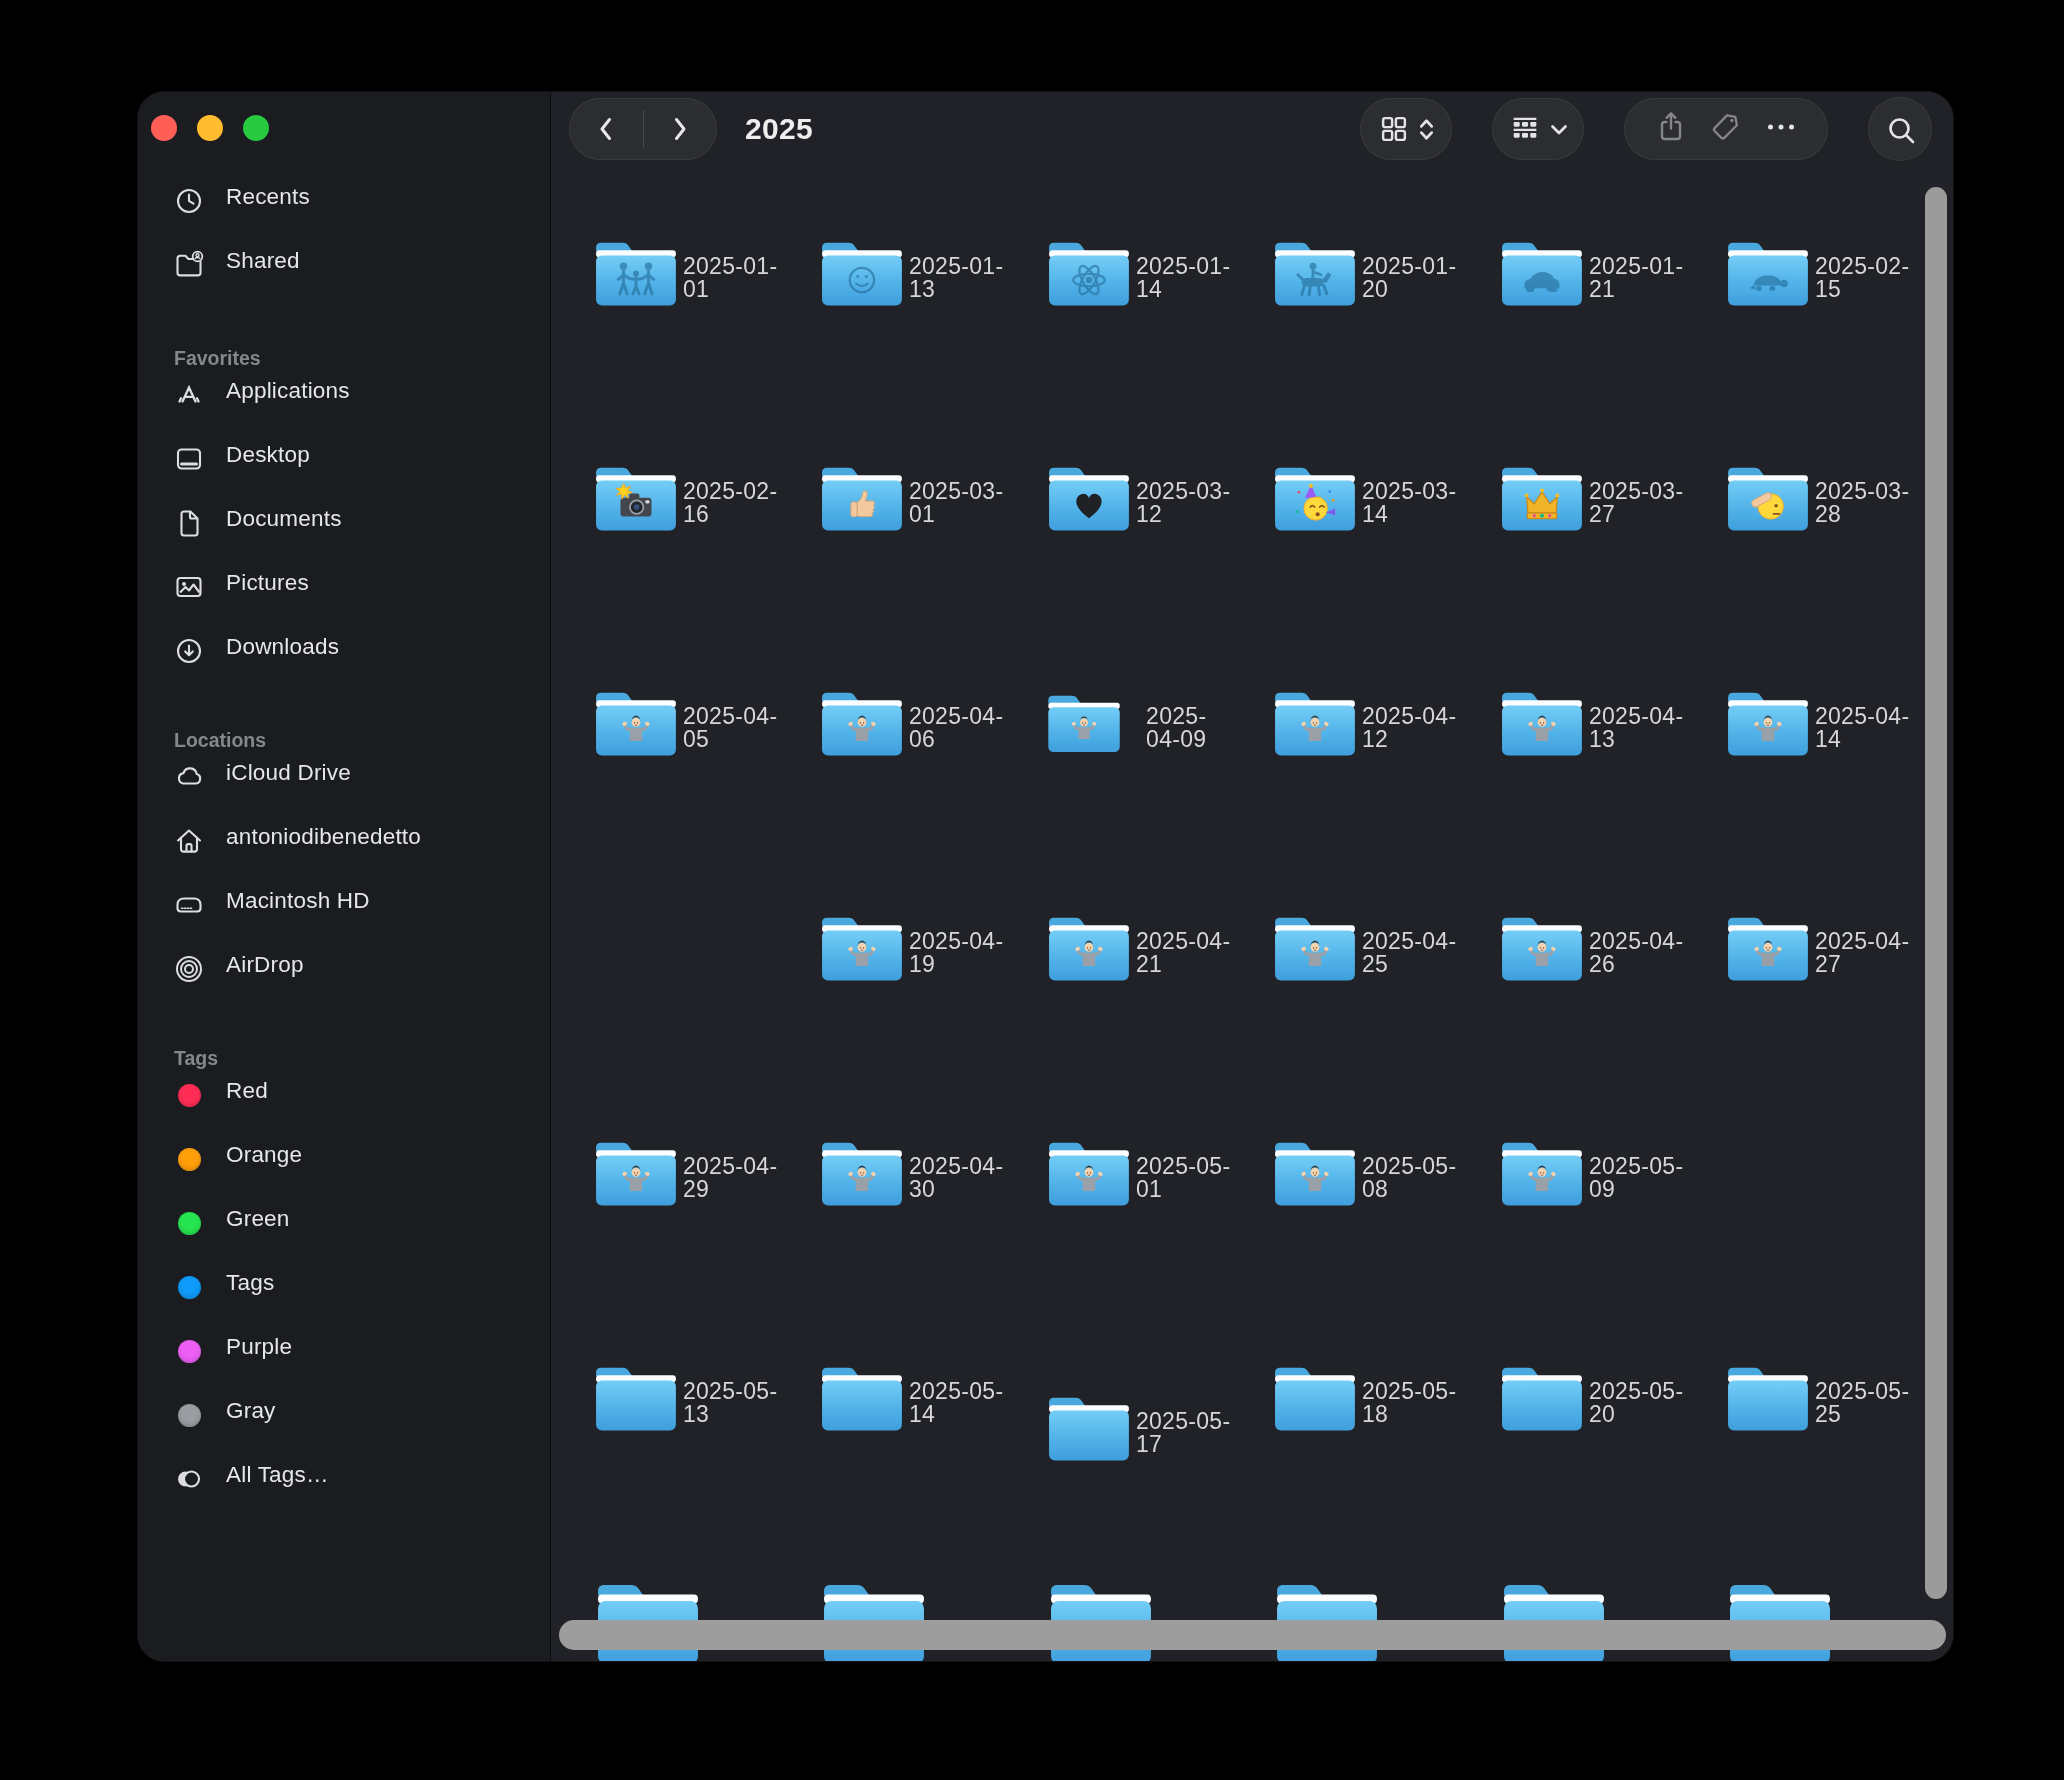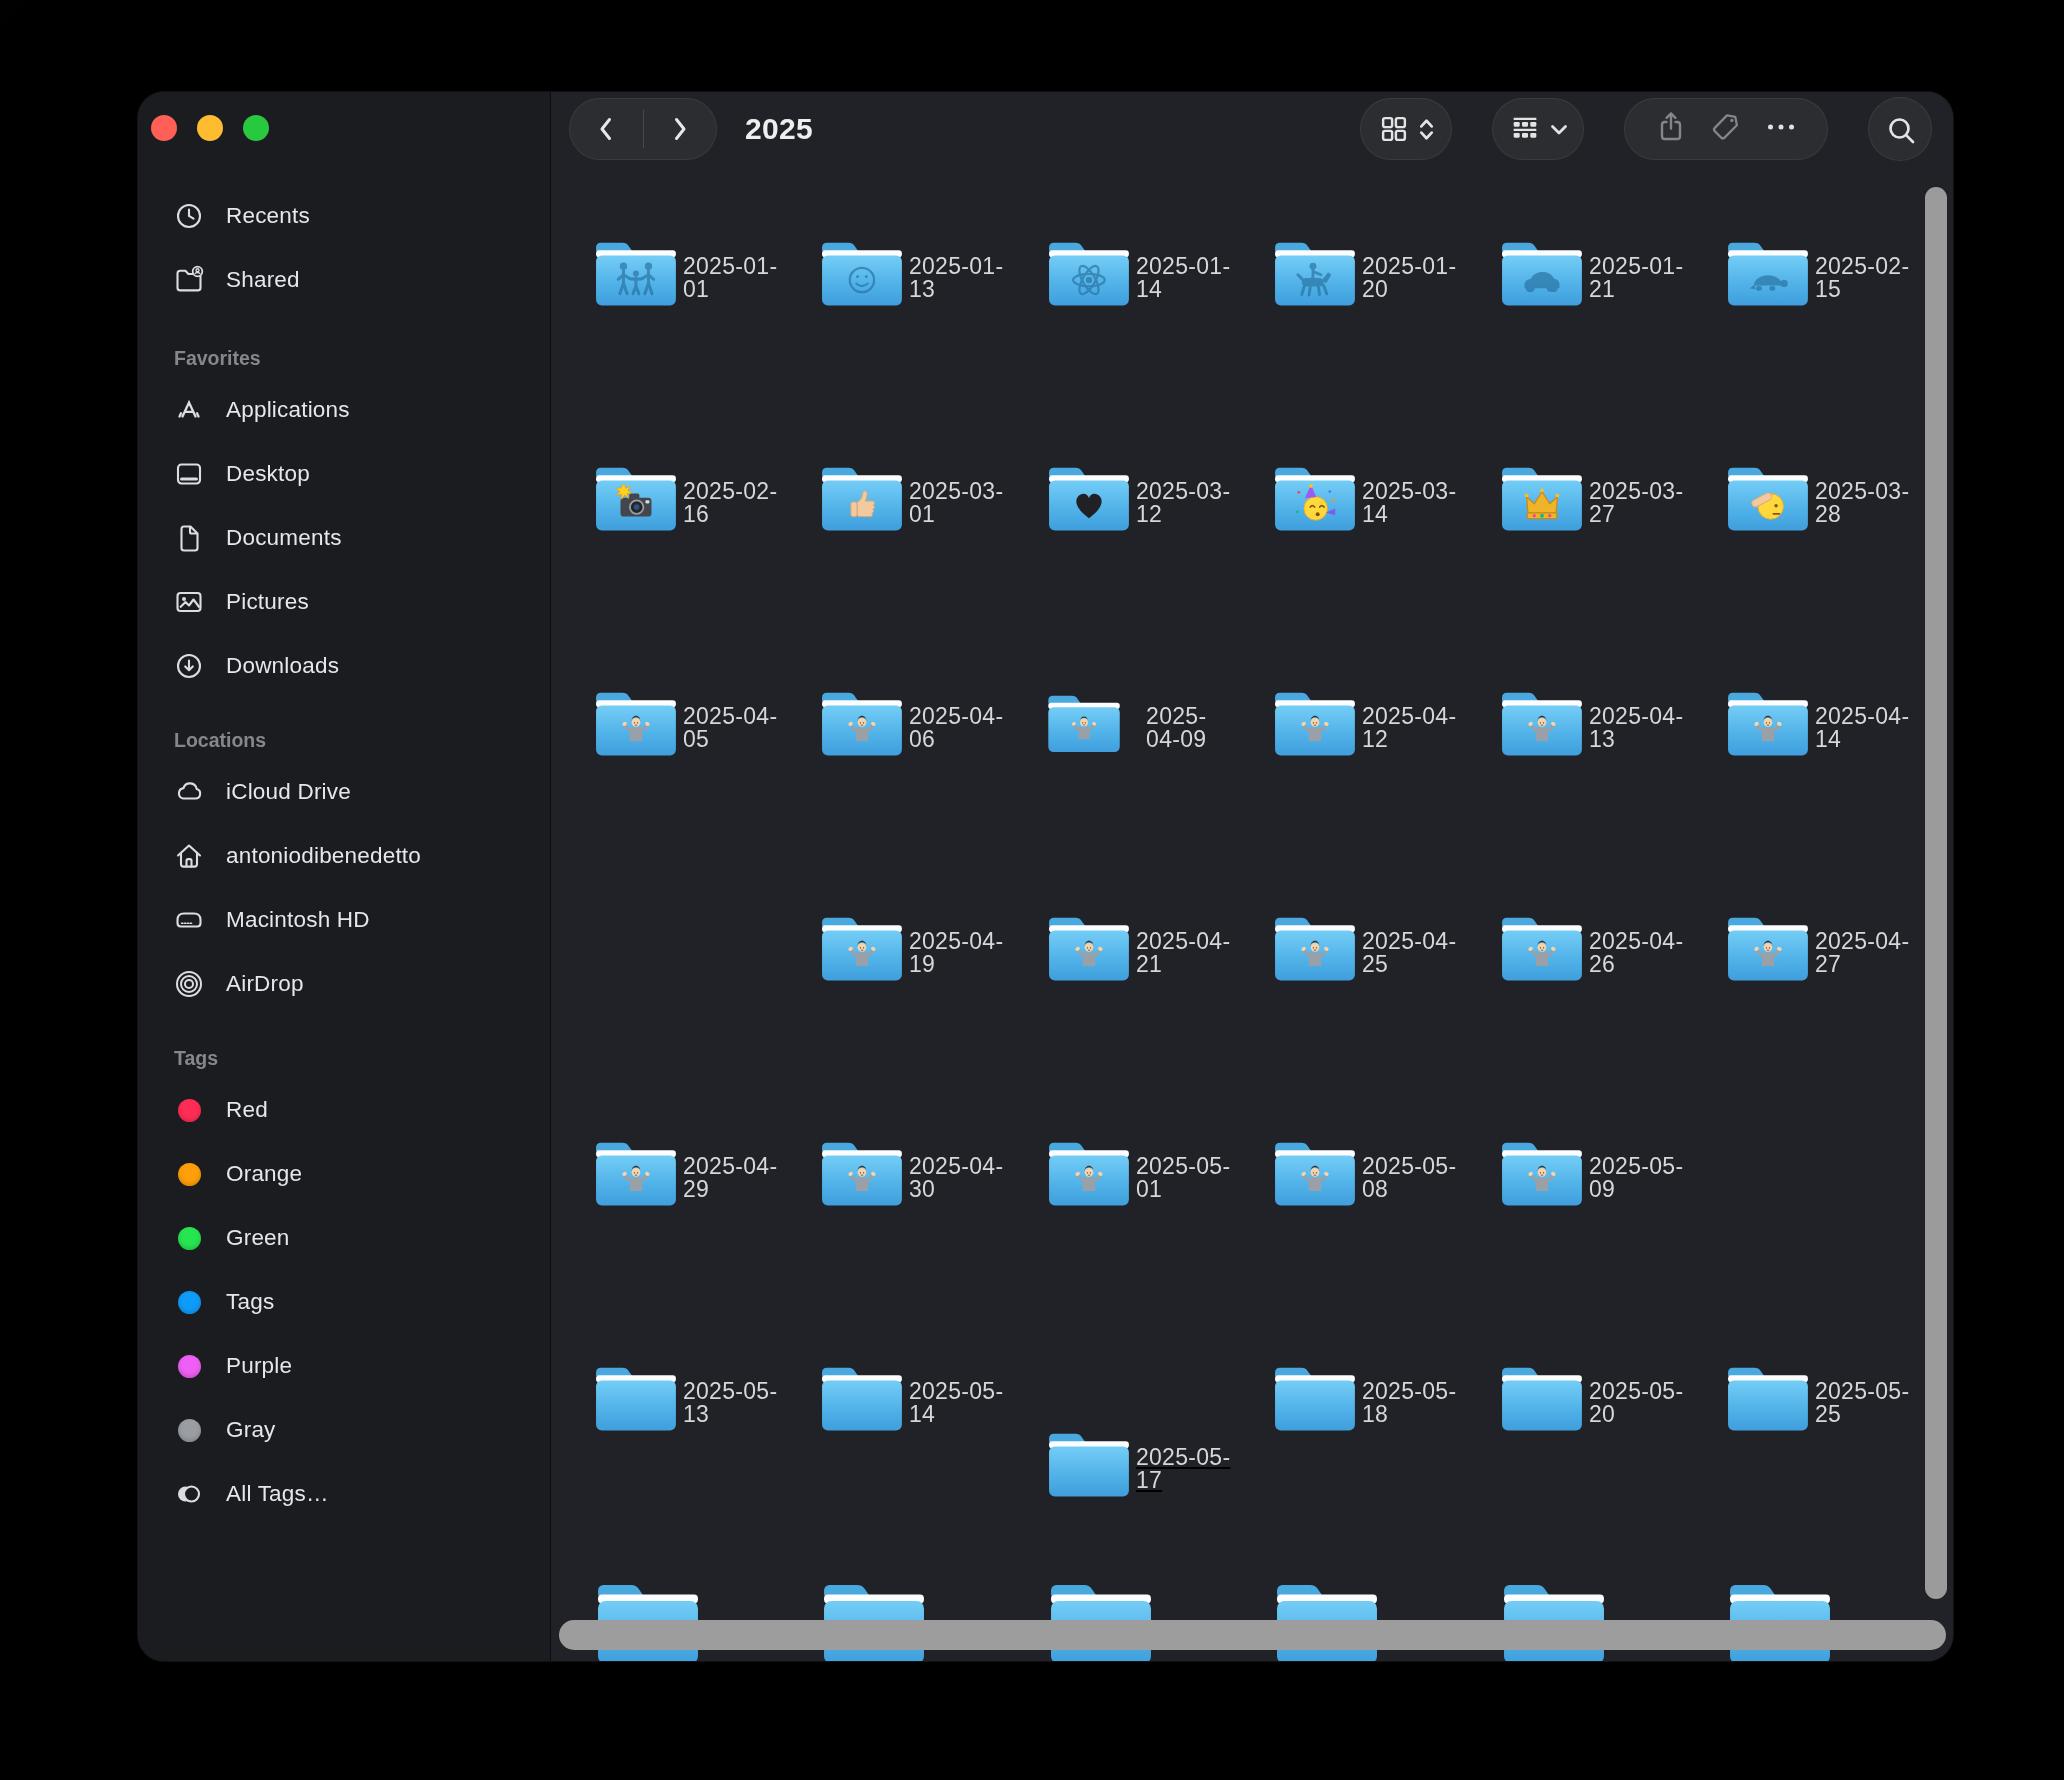--- a/index.html
+++ b/index.html
@@ -9,21 +9,21 @@
   .window{position:absolute;left:138px;top:92px;width:1815px;height:1569px;
           background:#212227;border-radius:26px;overflow:hidden;
           box-shadow:0 0 0 1px rgba(255,255,255,.07), 0 50px 130px 30px rgba(0,0,0,.95);}
 
   
   .sidebar{position:absolute;left:0;top:0;bottom:0;width:412px;background:#1a1c20;
            border-right:1px solid rgba(0,0,0,.55);}
   .traffic{position:absolute;left:13px;top:23px;display:flex;gap:20px;}
   .dot{width:26px;height:26px;border-radius:50%;}
   .side-list{position:absolute;top:92px;left:0;right:0;}
-  .srow{display:flex;align-items:center;height:64px;padding-left:34px;gap:20px;cursor:default;}
+  .srow{display:flex;align-items:flex-start;height:64px;padding-left:34px;gap:20px;cursor:default;}
   .sicon{width:34px;height:34px;display:flex;align-items:center;justify-content:center;color:#dcdde0;flex:0 0 34px;}
   .sicon svg{width:32px;height:32px;}
   .slabel{font-size:22.5px;color:#e6e7e9;letter-spacing:.2px;white-space:nowrap;}
   .shead{height:40px;display:flex;align-items:center;padding-left:36px;color:#84878c;
          font-size:19.5px;font-weight:700;}
   .mt-fav{margin-top:26px;} .mt-loc{margin-top:22px;} .mt-tag{margin-top:22px;}
   .tagdot{width:23px;height:23px;border-radius:50%;box-shadow:inset 0 -2px 4px rgba(0,0,0,.18);}
 
   
   .content{position:absolute;left:413px;top:0;right:0;bottom:0;background:#212227;}
@@ -744,21 +744,21 @@
             <use href="#sym-folder"></use>
           </svg>
           <div class="flabel">2025-05-13</div>
         </div>
         <div class="tile" style="left: 264px; top: 1258px;">
           <svg class="ficon" viewBox="0 0 120 98">
             <use href="#sym-folder"></use>
           </svg>
           <div class="flabel">2025-05-14</div>
         </div>
-        <div class="tile" style="left: 491px; top: 1324px; text-decoration: underline;">
+        <div class="tile" style="left: 491px; top: 1288px;">
           <svg class="ficon" viewBox="0 0 120 98">
             <use href="#sym-folder"></use>
           </svg>
           <div class="flabel">2025-05-17</div>
         </div>
         <div class="tile" style="left: 717px; top: 1258px;">
           <svg class="ficon" viewBox="0 0 120 98">
             <use href="#sym-folder"></use>
           </svg>
           <div class="flabel">2025-05-18</div>

